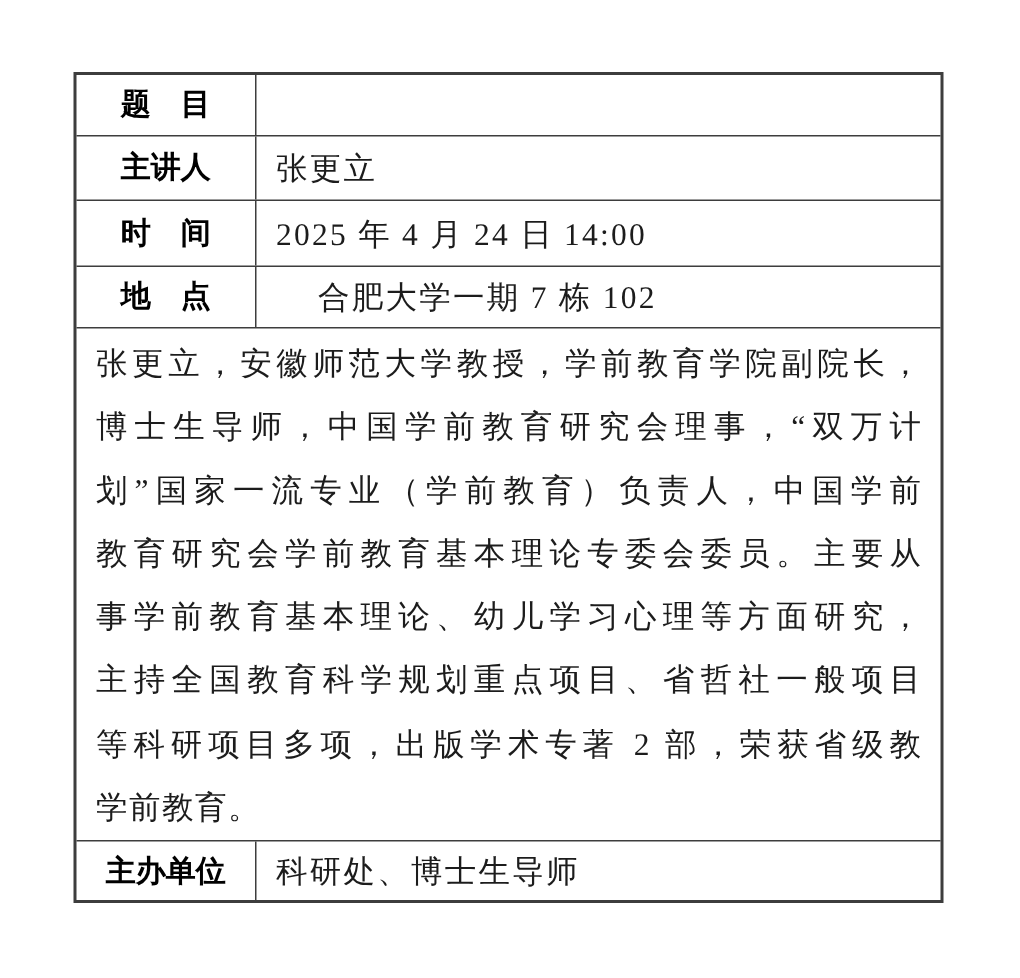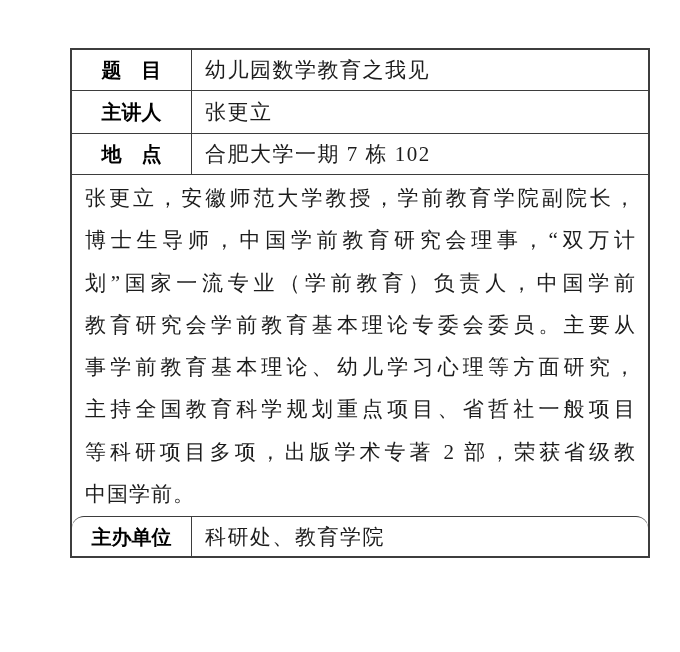--- a/index.html
+++ b/index.html
@@ -15,21 +15,20 @@
     color: #1c1c1c;
   }
   .doc-table {
     position: absolute;
     left: 49px;
     top: 48px;
     width: 576px;
     border: 2px solid #3d3d3d;
     background: #ffffff;
     box-sizing: content-box;
-    margin-left: 21px;
   }
   .row {
     display: flex;
     border-top: 1px solid #3d3d3d;
   }
   .row:first-child {
     border-top: none;
   }
   .cell-label {
     width: 119px;
@@ -51,23 +50,23 @@
     align-items: center;
     padding: 0 12px 0 13px;
     font-size: 21px;
     letter-spacing: 1.5px;
     color: #1c1c1c;
     overflow: hidden;
   }
   .row-title    { height: 40px; }
   .row-speaker  { height: 42px; }
   .row-time     { height: 43px; }
-  .row-location { height: 40px; }
+  .row-location { height: 40px; gap: 28px; }
   .row-bio      { height: 341px; }
-  .row-org      { height: 39px; border-radius: 12px; }
+  .row-org      { height: 39px; }
   .cell-bio {
     display: block;
     padding-top: 2px;
     align-items: initial;
   }
   .bio-line {
     line-height: 42.3px;
     font-size: 21px;
     letter-spacing: 1px;
     text-align: justify;
@@ -79,45 +78,48 @@
     text-align-last: left;
   }
 </style>
 </head>
 <body>
 
 <div class="doc-table">
 
   <div class="row row-title">
     <div class="cell-label">题　目</div>
-    <div class="cell-content">幼儿园数学教育之我见</div>
   </div>
 
   <div class="row row-speaker">
     <div class="cell-label">主讲人</div>
     <div class="cell-content">张更立</div>
   </div>
 
+  <div class="row row-time">
+    <div class="cell-label">时　间</div>
+    <div class="cell-content">2025 年 4 月 24 日 14:00</div>
+  </div>
 
   <div class="row row-location">
     <div class="cell-label">地　点</div>
     <div class="cell-content">合肥大学一期 7 栋 102</div>
   </div>
 
   <div class="row row-bio">
     <div class="cell-content cell-bio">
       <div class="bio-line">张更立，安徽师范大学教授，学前教育学院副院长，</div>
       <div class="bio-line">博士生导师，中国学前教育研究会理事，“双万计</div>
       <div class="bio-line">划”国家一流专业（学前教育）负责人，中国学前</div>
       <div class="bio-line">教育研究会学前教育基本理论专委会委员。主要从</div>
       <div class="bio-line">事学前教育基本理论、幼儿学习心理等方面研究，</div>
       <div class="bio-line">主持全国教育科学规划重点项目、省哲社一般项目</div>
       <div class="bio-line">等科研项目多项，出版学术专著 2 部，荣获省级教</div>
-      <div class="bio-line last">中国学前。</div>
+      <div class="bio-line last">学前教育。</div>
     </div>
   </div>
 
   <div class="row row-org">
     <div class="cell-label">主办单位</div>
-    <div class="cell-content">科研处、教育学院</div>
+    <div class="cell-content">科研处、博士生导师</div>
   </div>
 
 </div>
 
 </body></html>

